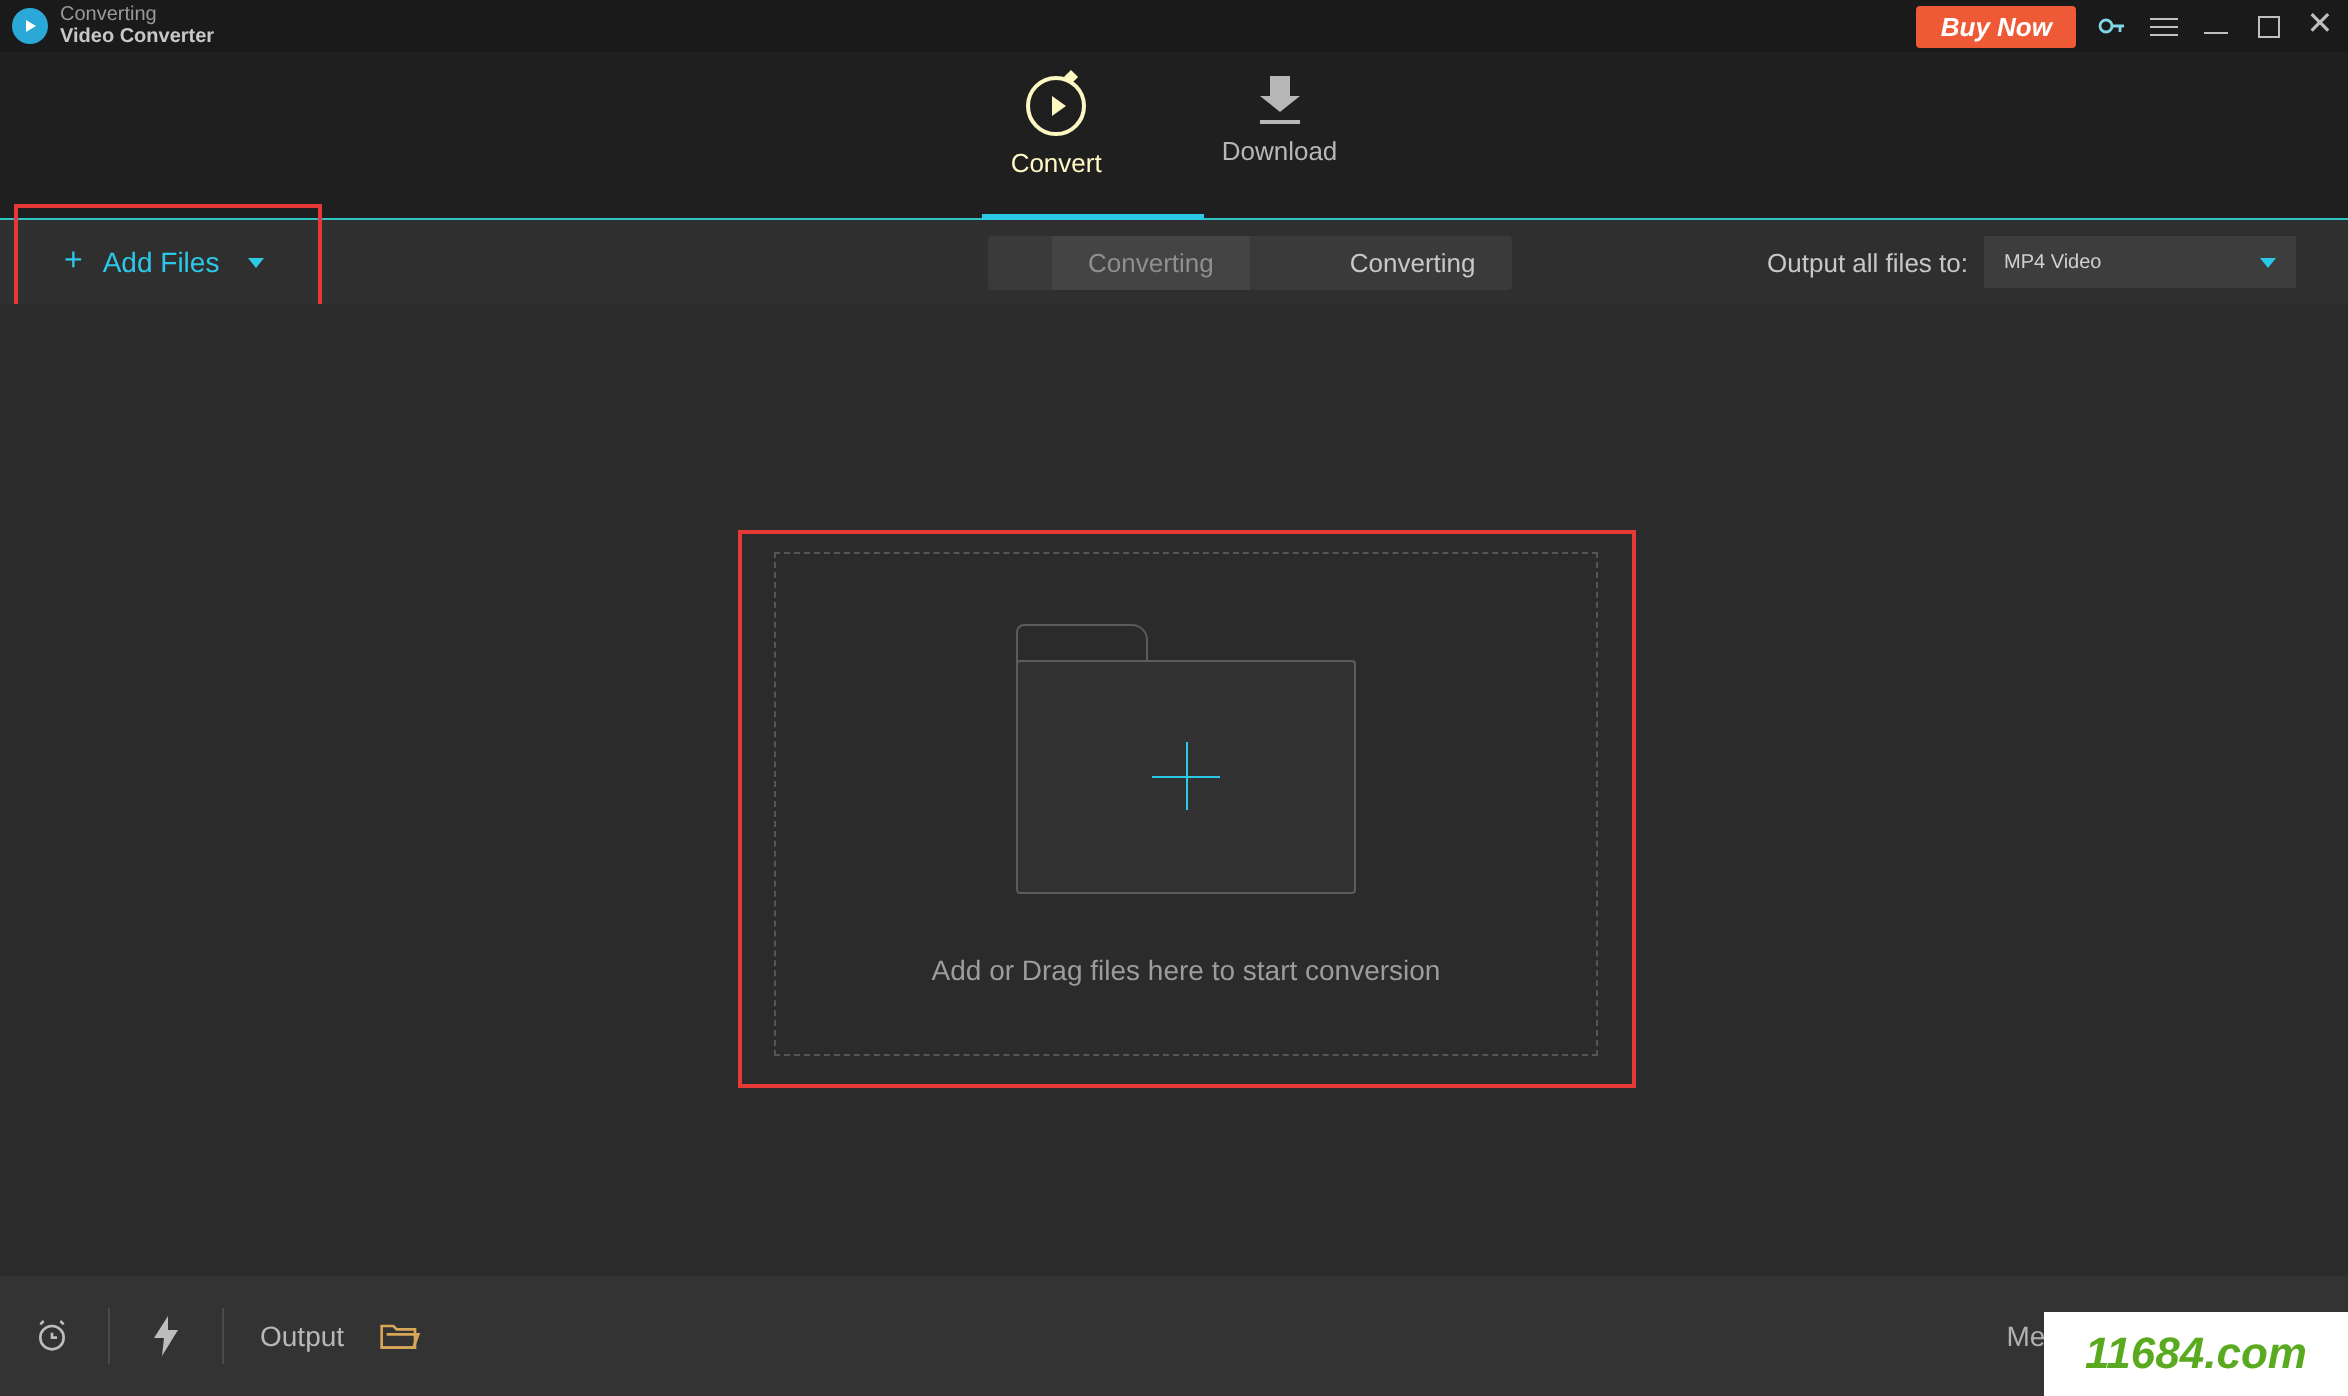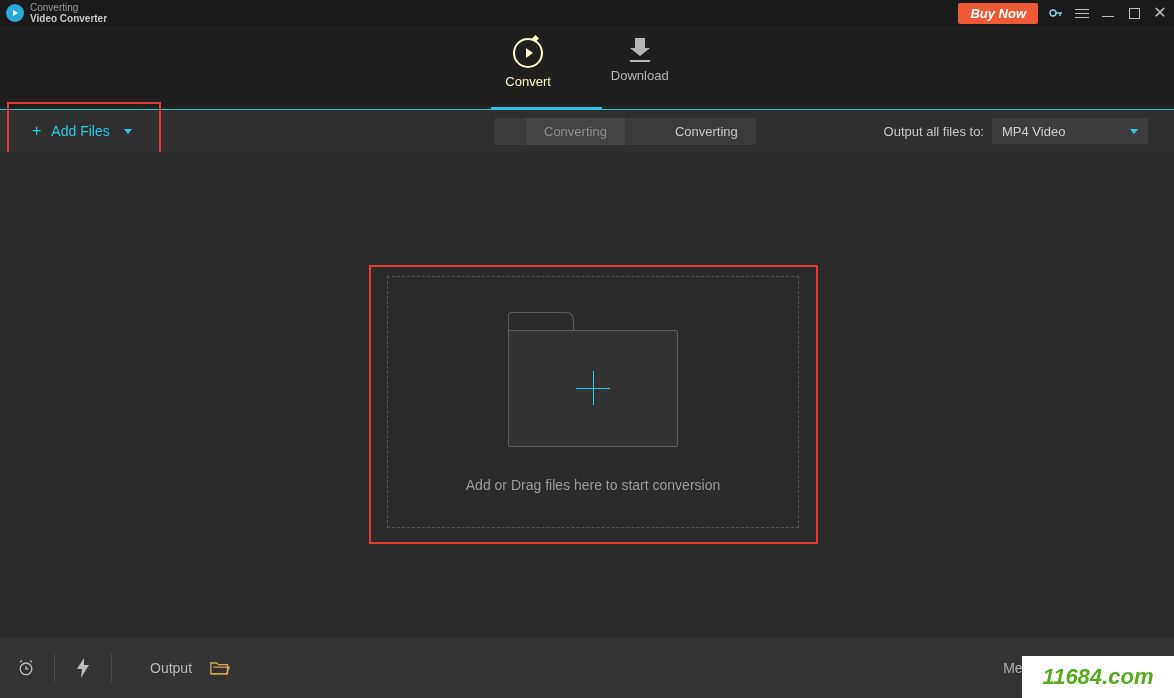--- a/index.html
+++ b/index.html
@@ -147,21 +147,21 @@
   background: #3a3a3a;
   border-radius: 2px;
   overflow: hidden;
 }
 .seg-btn { padding: 6px 18px; font-size: 13px; color: #c8c8c8; margin-left: 32px; }
 .seg-btn.active { background: #444; color: #8f8f8f; }
 .convert-all-label { position: absolute; right: 190px; font-size: 13px; color: #c8c8c8; }
 .format-select {
   position: absolute; right: 26px; width: 156px; height: 26px;
   background: #3d3d3d; display: flex; align-items: center; padding: 0 10px;
-  font-size: 13px; color: #d0d0d0; justify-content: space-between;
+  font-size: 10px; color: #d0d0d0; justify-content: space-between;
 }
 .format-select .chev { border-top-color: #2bc8e8; }
 
 .main-area {
   height: 486px;
   background: #2b2b2b;
   position: relative;
 }
 .drop-highlight {
   position: absolute;
@@ -203,21 +203,21 @@
   gap: 18px;
 }
 .bb-divider { width: 1px; height: 28px; background: #4a4a4a; }
 
 .alarm-icon, .bolt-icon, .browse-icon {
   width: 20px; height: 20px; display: flex; align-items: center; justify-content: center;
   color: #bdbdbd;
 }
 .alarm-svg { width: 20px; height: 20px; }
 .bolt-svg { width: 14px; height: 20px; fill: #bdbdbd; }
-.output-label { font-size: 14px; color: #b8b8b8; margin-left: 20px; }
+.output-label { font-size: 14px; color: #b8b8b8; }
 .path-box {
   width: 356px; height: 28px; background: #3d3d3d;
   display: flex; align-items: center; padding: 0 10px;
   font-size: 13px; color: #bfbfbf; justify-content: space-between;
 }
 .path-box .chev { border-top-color: #2bc8e8; }
 .browse-svg { width: 22px; height: 16px; }
 
 .merge-group { margin-left: auto; display: flex; align-items: center; gap: 12px; }
 .toggle {

